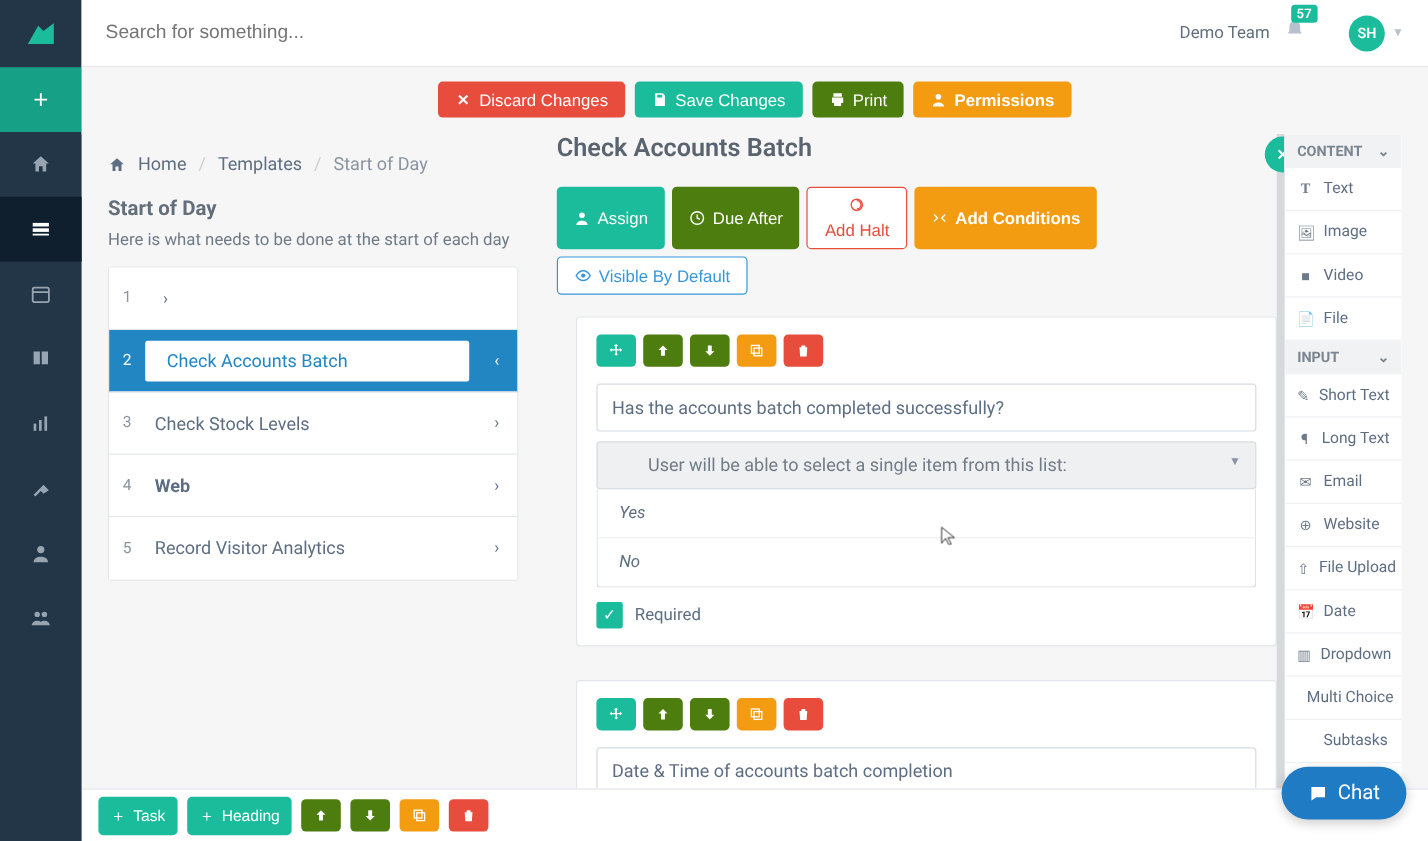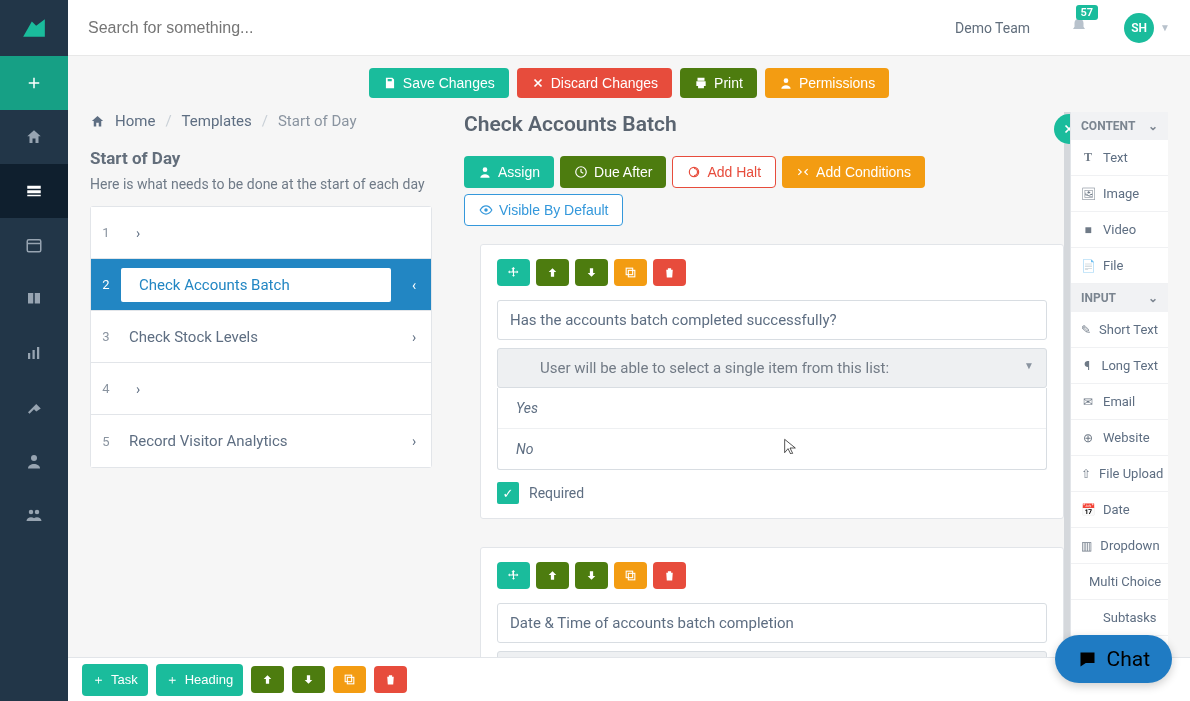--- a/index.html
+++ b/index.html
@@ -13,39 +13,39 @@
   .vnav .item { height: 54px; display:flex; align-items:center; justify-content:center; color:#97a4b1; font-size:18px; cursor:pointer; }
   .vnav .item.active { background:#16a085; color:#fff; }
   .vnav .item.sel { background:#0f1f2e; color:#fff; }
   
   
   .main { flex:1; display:flex; flex-direction:column; }
   
   
   .topbar { height:56px; background:#fff; border-bottom:1px solid #e8e8e8; display:flex; align-items:center; padding:0 20px; }
   .topbar input.search { flex:1; border:none; font-size:16px; color:#999; outline:none; }
-  .topbar .team { color:#616e7c; margin-right:40px; cursor:pointer; }
+  .topbar .team { color:#616e7c; margin-right:12px; cursor:pointer; }
   .topbar .bell { position:relative; color:#b8c2cc; font-size:18px; margin-right:36px; cursor:pointer; }
   .topbar .bell .badge { position:absolute; top:-12px; right:-10px; background:#1abc9c; color:#fff; font-size:11px; padding:1px 5px; border-radius:3px; font-weight:600; }
   .topbar .avatar { width:30px; height:30px; border-radius:50%; background:#1abc9c; color:#fff; display:flex; align-items:center; justify-content:center; font-size:12px; font-weight:600; margin-right:6px; }
   .topbar .caret { color:#b8c2cc; cursor:pointer; font-size:10px; }
   
   
   .actionbar { display:flex; justify-content:center; gap:8px; padding:12px 0 14px; background:#f6f6f6; }
   .btn { border:none; border-radius:4px; padding:7px 14px; font-size:14px; color:#fff; cursor:pointer; display:inline-flex; align-items:center; gap:6px; }
-  .btn.teal { background:#1abc9c; } .btn.red { background:#e74c3c; } .btn.blue { background:#4d7c0f; } .btn.orange { background:#f39c12; }
-  .btn.outline-red { background:#fff; border:1px solid #e74c3c; color:#e74c3c; }
+  .btn.teal { background:#1abc9c; } .btn.red { background:#e74c3c; } .btn.blue { background:#4d7c0f; } .btn.orange { background:#f39c12;font-weight:bold; }
+  .btn.outline-red { background:#fff; border:1px solid #e74c3c; color:#e74c3c;flex-direction:column; }
   .btn.outline-blue { background:#fff; border:1px solid #3498db; color:#3498db; }
   .btn.sm { padding:7px 10px; font-size:13px; }
   
   
   .content { flex:1; display:flex; gap:0; padding:0 22px 0 22px; overflow:hidden; position:relative; }
   
   
-  .left { width:370px; padding-right:28px; }
+  .left { width:370px; padding-right:28px;margin-top:16px; }
   .breadcrumb { display:flex; gap:10px; align-items:center; color:#8a94a0; font-size:15px; margin-bottom:18px; }
   .breadcrumb a { color:#5e6e82; text-decoration:none; cursor:pointer; }
   .breadcrumb .sep { color:#c8cfd6; }
   .left h2 { font-size:17px; font-weight:700; color:#636e7b; margin:14px 0 8px; }
   .left p.sub { color:#6f7a87; margin:0 0 14px; }
   .steps { border:1px solid #e2e5e9; border-radius:3px; }
   .step { display:flex; align-items:center; height:52px; border-bottom:1px solid #e2e5e9; background:#fff; cursor:pointer; }
   .step:last-child { border-bottom:none; }
   .step .num { width:30px; text-align:center; color:#8a94a0; font-size:13px; }
   .step .lbl { flex:1; color:#5e6e82; font-size:15px; padding-left:8px; }
@@ -81,21 +81,21 @@
   
   .rail { width:98px; background:#fff; border-left:1px solid #e2e5e9; overflow-y:auto; position:relative; }
   .rail .sechead { background:#f1f2f4; padding:7px 10px; font-size:12px; color:#7b8590; font-weight:700; display:flex; justify-content:space-between; align-items:center; cursor:pointer; }
   .rail .ritem { padding:10px 10px; font-size:13px; color:#5e6e82; display:flex; align-items:center; gap:8px; border-bottom:1px solid #f0f1f3; cursor:pointer; white-space:nowrap; overflow:hidden; }
   .rail .ritem .ic { width:14px; text-align:center; color:#6f7a87; font-size:12px; }
   
   
   .bottombar { position:absolute; bottom:0; left:68px; right:0; height:44px; background:#fff; border-top:1px solid #e2e5e9; display:flex; align-items:center; padding:0 14px; gap:8px; }
   
   
-  .chat { position:absolute; right:18px; bottom:18px; background:#1f7bc3; color:#000000; border-radius:24px; padding:12px 22px; display:flex; align-items:center; gap:8px; font-size:21px; cursor:pointer; box-shadow:0 3px 10px rgba(0,0,0,.2); }
+  .chat { position:absolute; right:18px; bottom:18px; background:#1f7bc3; color:#ffffff; border-radius:24px; padding:12px 22px; display:flex; align-items:center; gap:8px; font-size:17px; cursor:pointer; box-shadow:0 3px 10px rgba(0,0,0,.2); }
   
   
   .cursor { position:absolute; left:782px; top:438px; font-size:16px; color:#000; pointer-events:none; z-index:50; }
   
   
   .scrollhint { position:absolute; right:0; top:0; width:6px; height:100%; background:#bfc5cb; opacity:.6; }
   
   svg.icon { width:1em; height:1em; fill:currentColor; display:inline-block; }
 </style>
 </head>
@@ -173,31 +173,31 @@
         <svg class="icon" viewBox="0 0 24 24">
             <path d="M12 2a6 6 0 0 0-6 6v5l-2 3h16l-2-3V8a6 6 0 0 0-6-6z"></path>
           </svg>
         <span class="badge">57</span>
       </span>
       <span class="avatar">SH</span>
       <span class="caret">▼</span>
     </div>
 
     <div class="actionbar">
+      <button class="btn red">
+        <svg class="icon" viewBox="0 0 24 24">
+            <path d="M6 6l12 12M18 6L6 18" stroke="white" stroke-width="3" fill="none"></path>
+          </svg>
+        <span>Discard Changes</span>
+      </button>
       <button class="btn teal">
         <svg class="icon" viewBox="0 0 24 24">
             <path d="M5 3h11l3 3v15H5zM8 5v4h7V5z"></path>
           </svg>
         <span>Save Changes</span>
-      </button>
-      <button class="btn red">
-        <svg class="icon" viewBox="0 0 24 24">
-            <path d="M6 6l12 12M18 6L6 18" stroke="white" stroke-width="3" fill="none"></path>
-          </svg>
-        <span>Discard Changes</span>
       </button>
       <button class="btn blue">
         <svg class="icon" viewBox="0 0 24 24">
             <path d="M6 3h12v5H6zM4 9h16v8h-3v4H7v-4H4zM9 15h6v4H9z"></path>
           </svg>
         <span>Print</span>
       </button>
       <button class="btn orange">
         <svg class="icon" viewBox="0 0 24 24">
             <circle cx="12" cy="8" r="4"></circle>
@@ -234,20 +234,21 @@
               </span>
             <span class="chev">‹</span>
           </div>
           <div class="step">
             <span class="num">3</span>
             <span class="lbl">Check Stock Levels</span>
             <span class="chev">›</span>
           </div>
           <div class="step header">
             <span class="num">4</span>
+            <span class="lbl">Web</span>
             <span class="chev">›</span>
           </div>
           <div class="step">
             <span class="num">5</span>
             <span class="lbl">Record Visitor Analytics</span>
             <span class="chev">›</span>
           </div>
         </div>
       </div>
 

